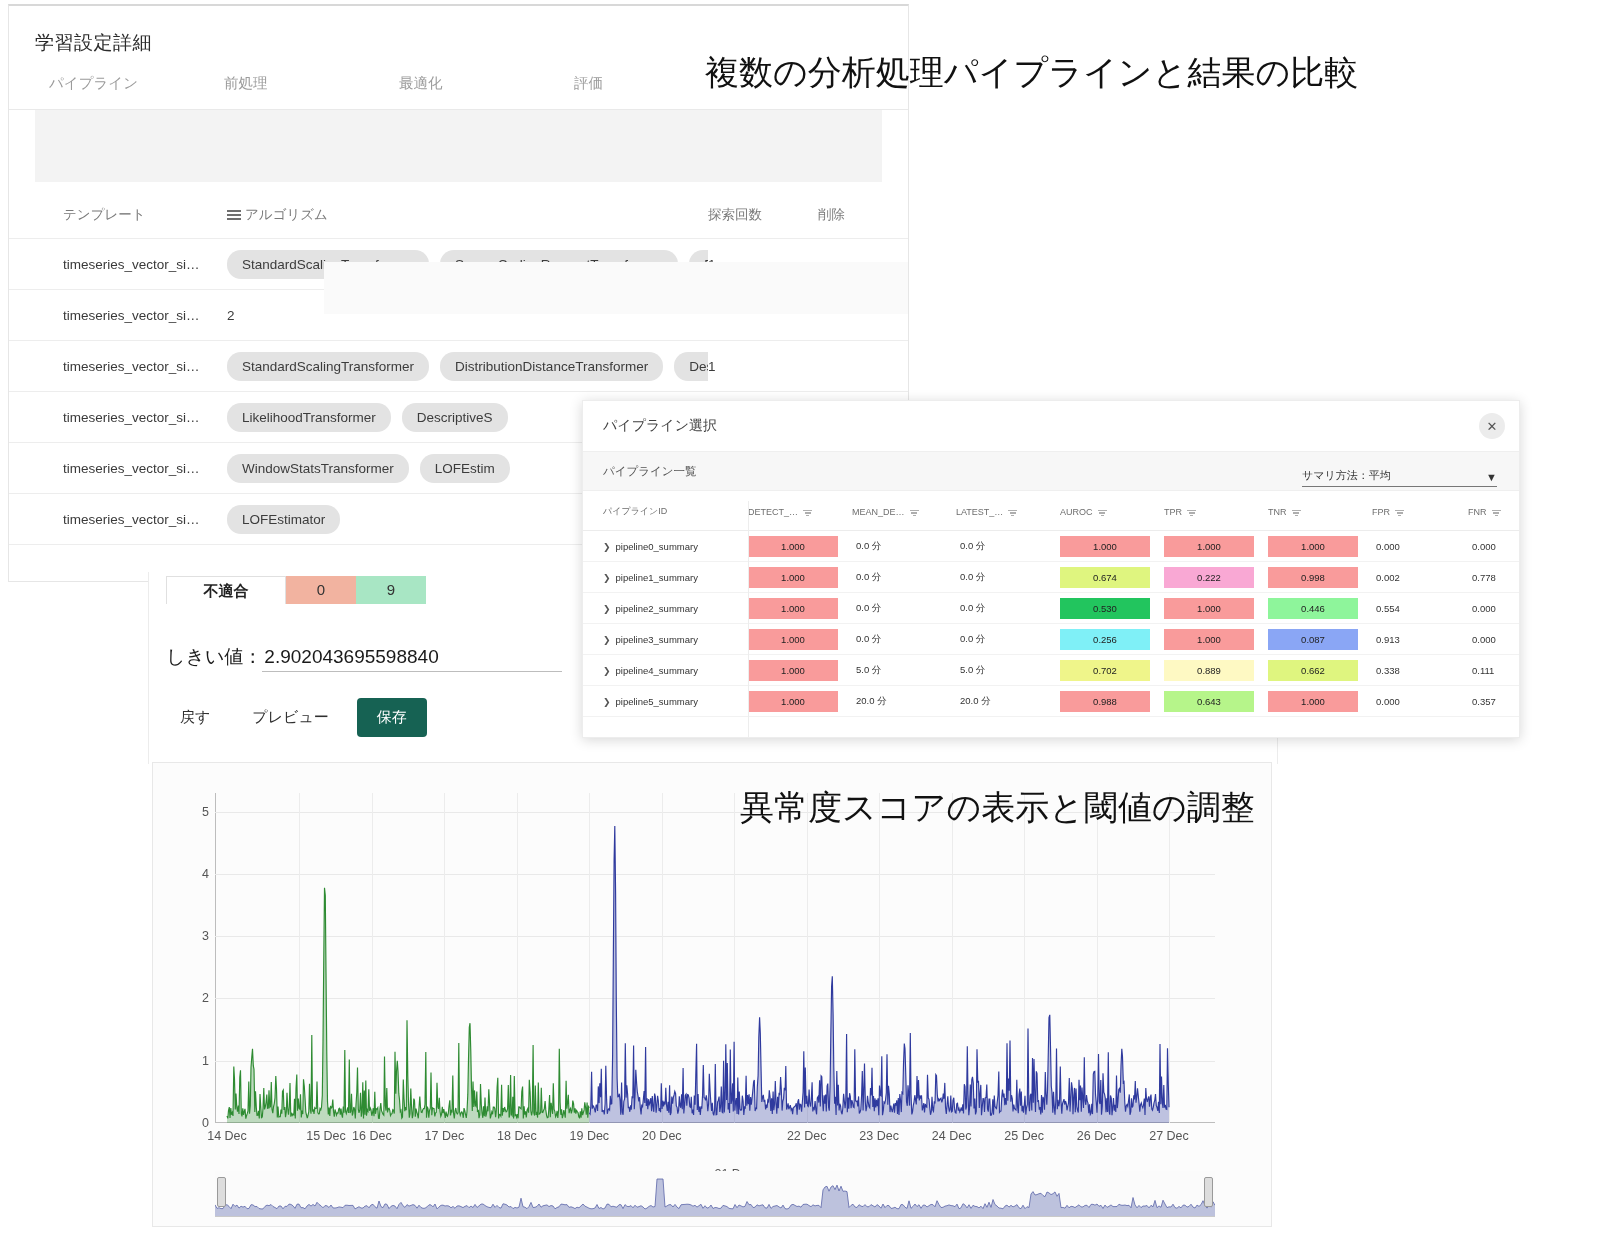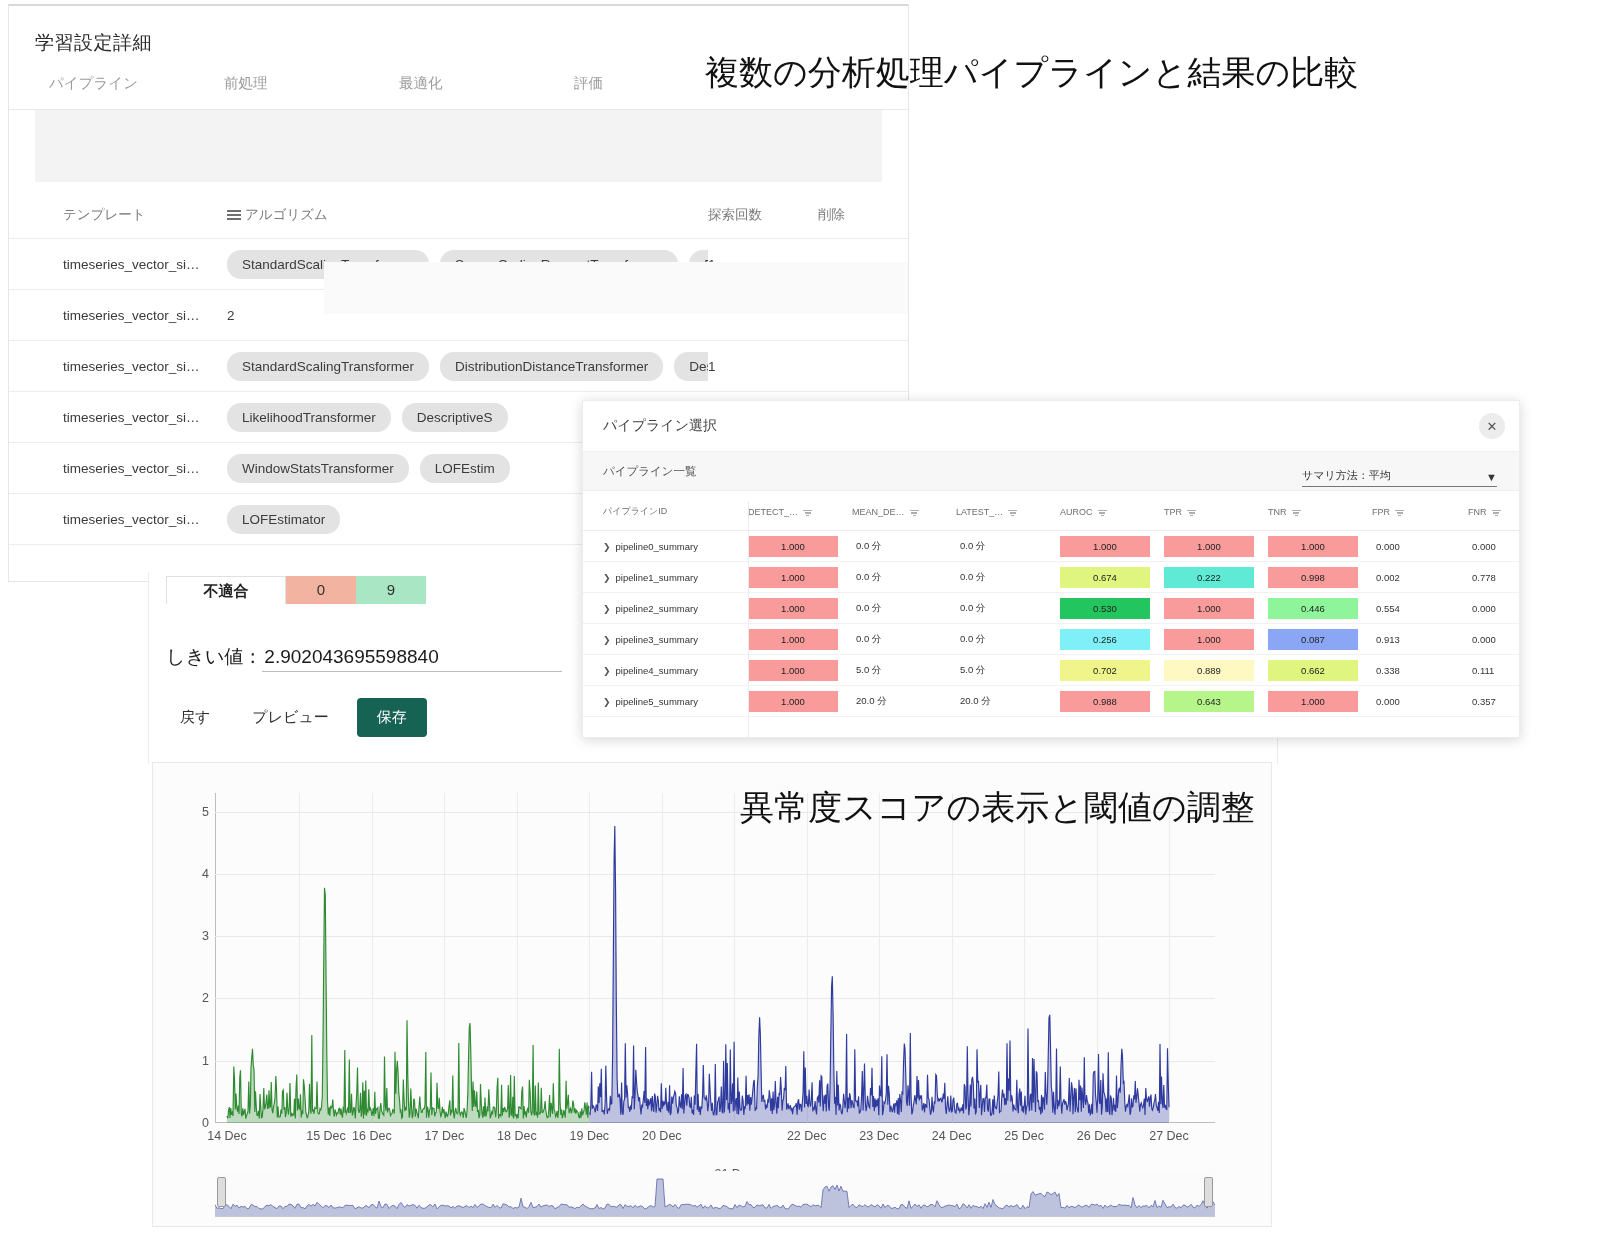--- a/index.html
+++ b/index.html
@@ -334,21 +334,21 @@
           <td class="c-m">
             <span class="plain">0.0 分</span>
           </td>
           <td class="c-m">
             <span class="plain">0.0 分</span>
           </td>
           <td class="c-m">
             <span class="cellbox" style="background: rgb(223, 245, 127);">0.674</span>
           </td>
           <td class="c-m">
-            <span class="cellbox" style="background: #5eead4;">0.222</span>
+            <span class="cellbox" style="background: #f9a8d4;">0.222</span>
           </td>
           <td class="c-m">
             <span class="cellbox" style="background: rgb(249, 155, 155);">0.998</span>
           </td>
           <td class="c-n">
             <span class="plain">0.002</span>
           </td>
           <td class="c-n">
             <span class="plain">0.778</span>
           </td>

